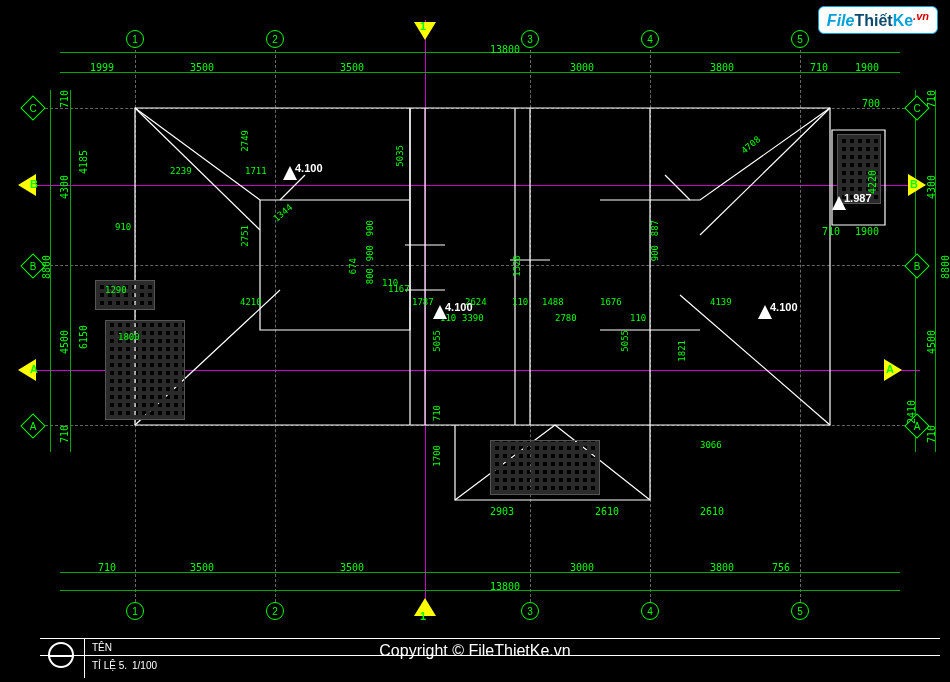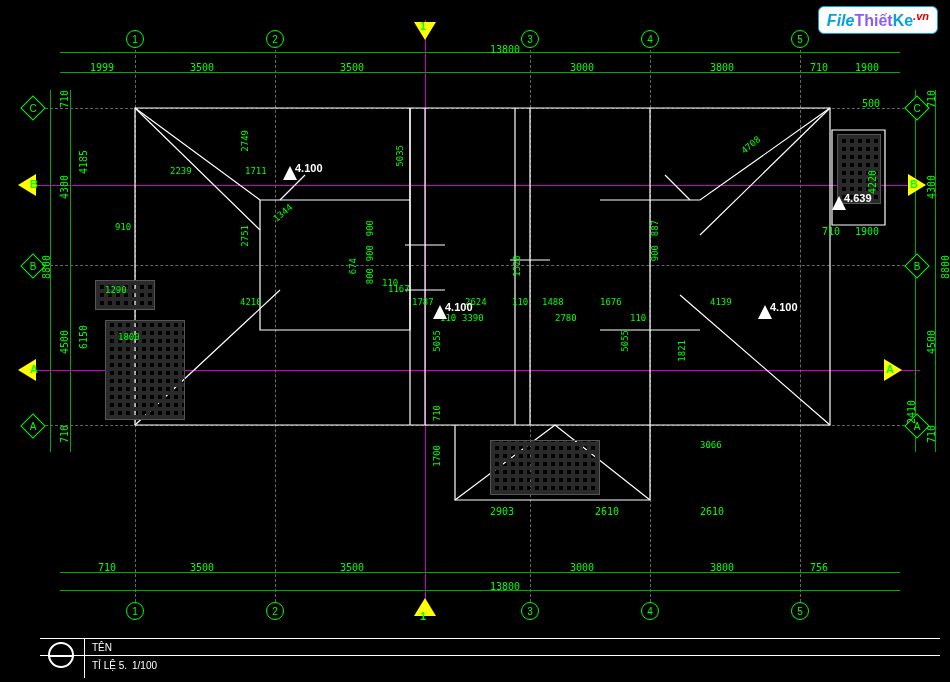--- a/index.html
+++ b/index.html
@@ -132,21 +132,21 @@
   .title-label { position:absolute; color:#fff; font-size:10px; }
   
   
   .watermark-logo {
     position:absolute; top:6px; right:12px;
     background:#fff; border-radius:6px; padding:3px 8px;
     font-size:16px; font-weight:bold;
     border:1px solid #06a1da;
   }
   .watermark-logo .file{ color:#06a1da; font-style:italic;}
-  .watermark-logo .thiet{ color:#8b5cf6; }
+  .watermark-logo .thiet{ color:#0c4a6e; }
   .watermark-logo .ke{ color:#06a1da; }
   .watermark-logo .vn{ color:#d90000; font-size:11px; vertical-align:super; font-style:italic;}
   .watermark-copy{
     position:absolute; color:#fff; font-size:16px;
     bottom:22px; left:50%; transform:translateX(-50%);
   }
   
   
   .hatch {
     position:absolute;
@@ -290,42 +290,42 @@
   <div class="dim" style="left:710px;top:62px">3800</div>
   <div class="dim" style="left:810px;top:62px">710</div>
   <div class="dim" style="left:855px;top:62px">1900</div>
   <div class="dim" style="left:490px;top:44px">13800</div>
 
   <div class="dim" style="left:98px;top:562px">710</div>
   <div class="dim" style="left:190px;top:562px">3500</div>
   <div class="dim" style="left:340px;top:562px">3500</div>
   <div class="dim" style="left:570px;top:562px">3000</div>
   <div class="dim" style="left:710px;top:562px">3800</div>
-  <div class="dim" style="left:810px;top:562px">756</div>
+  <div class="dim" style="left:772px;top:562px">756</div>
   <div class="dim" style="left:490px;top:581px">13800</div>
   <div class="dim" style="left:490px;top:506px">2903</div>
   <div class="dim" style="left:595px;top:506px">2610</div>
   <div class="dim" style="left:700px;top:506px">2610</div>
 
   <div class="dim vert" style="left:59px;top:90px">710</div>
   <div class="dim vert" style="left:59px;top:175px">4300</div>
   <div class="dim vert" style="left:59px;top:330px">4500</div>
   <div class="dim vert" style="left:59px;top:425px">710</div>
   <div class="dim vert" style="left:41px;top:255px">8800</div>
   <div class="dim vert" style="left:78px;top:150px">4185</div>
   <div class="dim vert" style="left:78px;top:325px">6150</div>
 
   <div class="dim vert" style="left:926px;top:90px">710</div>
   <div class="dim vert" style="left:926px;top:175px">4300</div>
   <div class="dim vert" style="left:926px;top:330px">4500</div>
   <div class="dim vert" style="left:926px;top:425px">710</div>
   <div class="dim vert" style="left:940px;top:255px">8800</div>
   <div class="dim vert" style="left:906px;top:400px">2410</div>
   <div class="dim vert" style="left:867px;top:170px">4220</div>
-  <div class="dim" style="left:862px;top:98px">500</div>
+  <div class="dim" style="left:862px;top:98px">700</div>
   <div class="dim" style="left:855px;top:226px">1900</div>
   <div class="dim" style="left:822px;top:226px">710</div>
 
   <div class="dim small" style="left:170px;top:166px">2239</div>
   <div class="dim small" style="left:245px;top:166px">1711</div>
   <div class="dim small" style="left:115px;top:222px">910</div>
   <div class="dim small" style="left:105px;top:285px">1290</div>
   <div class="dim small" style="left:118px;top:332px">1800</div>
   <div class="dim small" style="left:240px;top:297px">4210</div>
   <div class="dim small" style="left:412px;top:297px">1787</div>
@@ -364,29 +364,30 @@
         <polygon points="5,0 10,10 0,10" fill="#fff"></polygon>
       </svg></div>
   <div class="elev" style="left:445px;top:301px">4.100</div>
   <div class="elev-marker" style="left:433px;top:305px"><svg viewBox="0 0 10 10">
         <polygon points="5,0 10,10 0,10" fill="#fff"></polygon>
       </svg></div>
   <div class="elev" style="left:770px;top:301px">4.100</div>
   <div class="elev-marker" style="left:758px;top:305px"><svg viewBox="0 0 10 10">
         <polygon points="5,0 10,10 0,10" fill="#fff"></polygon>
       </svg></div>
-  <div class="elev" style="left:844px;top:192px">4.639</div>
+  <div class="elev" style="left:844px;top:192px">1.987</div>
   <div class="elev-marker" style="left:832px;top:196px"><svg viewBox="0 0 10 10">
         <polygon points="5,0 10,10 0,10" fill="#fff"></polygon>
       </svg></div>
 
   <div class="title-block-line" style="left:40px;top:638px;width:900px;height:1px"></div>
   <div class="title-block-line" style="left:84px;top:638px;width:1px;height:40px"></div>
   <div class="title-block-line" style="left:40px;top:655px;width:900px;height:1px"></div>
   <div class="title-circle" style="left:48px;top:642px"></div>
   <div class="title-label" style="left:92px;top:642px">TÊN</div>
   <div class="title-label" style="left:92px;top:660px">TỈ LỆ 5.</div>
   <div class="title-label" style="left:132px;top:660px">1/100</div>
 
   <div class="watermark-logo">
     <span class="file">File</span><span class="thiet">Thiết</span><span class="ke">Ke</span><span class="vn">.vn</span>
   </div>
+  <div class="watermark-copy">Copyright © FileThietKe.vn</div>
 </div>
 
 </body></html>

